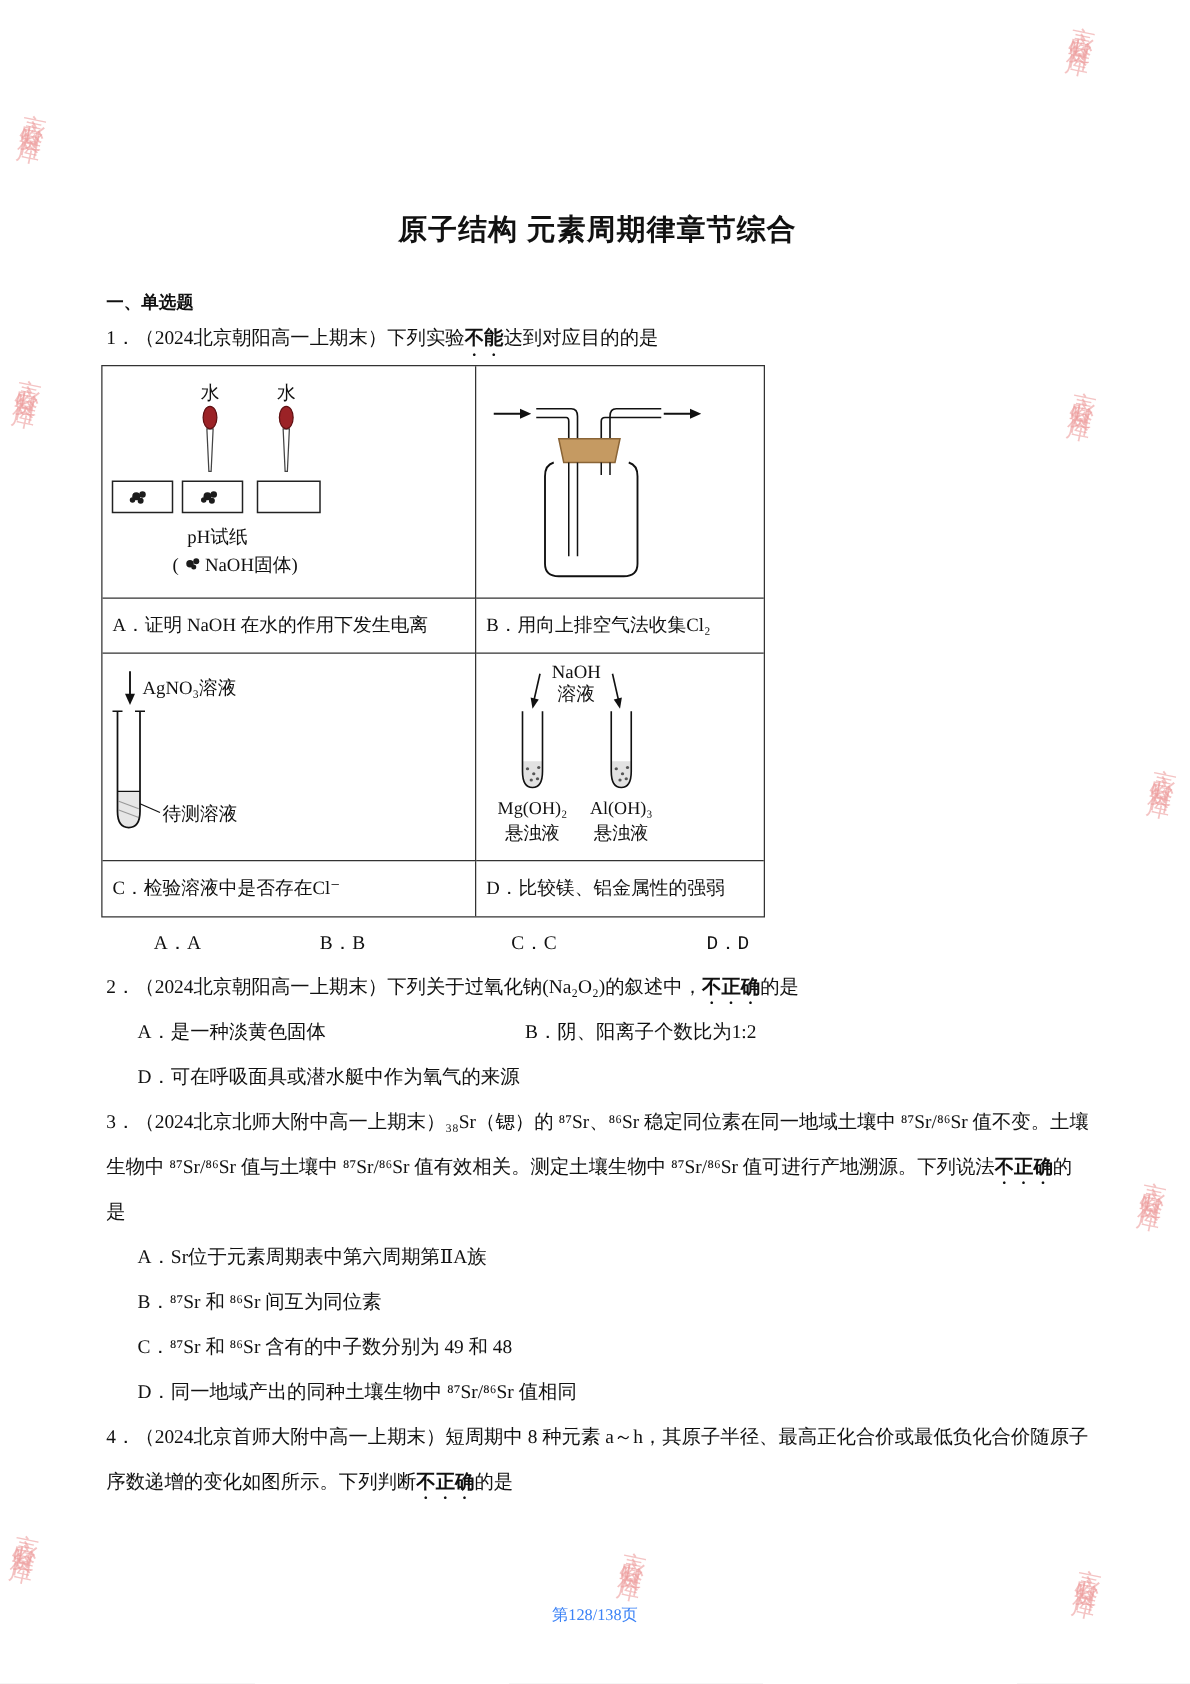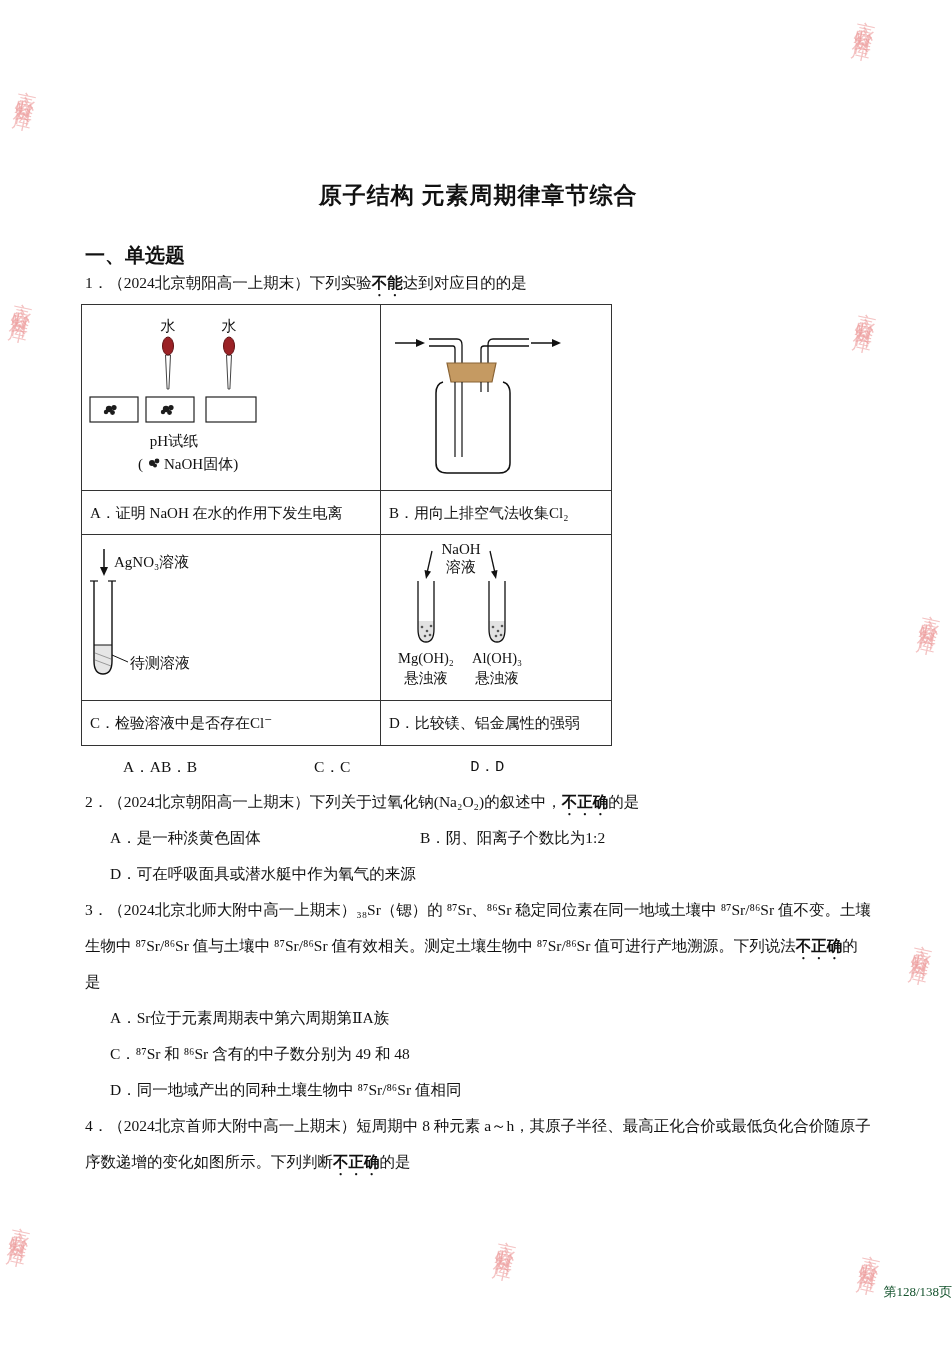--- a/index.html
+++ b/index.html
@@ -2,44 +2,44 @@
 <html><head>
 <meta charset="utf-8">
 <style>
   * { margin:0; padding:0; box-sizing:border-box; }
   html,body { background:#e9e9e9; }
   .page {
     width:952px; height:1347px; background:#ffffff; position:relative;
     overflow:hidden; margin:0 auto; color:#111;
     font-family:"Liberation Serif","DejaVu Serif",serif;
   }
-  .content { position:absolute; left:85px; top:180px; width:786px; z-index:2; }
+  .content { position:absolute; left:85px; top:168px; width:786px; z-index:2; }
   .title { font-size:23px; font-weight:bold; text-align:center; line-height:32px; margin-bottom:30px; letter-spacing:1px; }
-  .section { font-size:20px; font-weight:bold; line-height:26px; margin-bottom:2px; }
+  .section { font-size:14px; font-weight:bold; line-height:26px; margin-bottom:2px; }
   .stem { font-size:15.5px; line-height:26px; margin-bottom:4px; }
   .stem-loose { font-size:15.5px; line-height:36px; }
   .q1-table { width:531px; margin-left:-4px; border:1px solid #333; display:grid;
               grid-template-columns:299px 230px; grid-template-rows:186px 44px 166px 44px; background:#fff; }
   .q1-table .cell { position:relative; overflow:hidden; }
   .br { border-right:1px solid #333; }
   .bb { border-bottom:1px solid #333; }
   .cap { font-size:15px; display:flex; align-items:center; padding:4px 8px; line-height:20px; }
   .opt-row { font-size:15.5px; line-height:30px; margin-top:6px; display:flex; }
   .opt-row .o1 { margin-left:38px; }
-  .opt-row .o2 { }
+  .opt-row .o2 { margin-left:95px; }
   .opt-row .o3 { margin-left:117px; }
   .opt-row .o4 { margin-left:120px;font-family:Liberation Mono, monospace; }
   .q-options-2col { display:grid; grid-template-columns:310px auto; font-size:15.5px; line-height:36px; margin-left:25px; }
   .q-options-list { font-size:15.5px; line-height:36px; margin-left:25px; }
   .mt { margin-top:2px; }
   .emph {
     -webkit-text-emphasis:filled dot; -webkit-text-emphasis-position:under;
     text-emphasis:filled dot; text-emphasis-position:under right;font-weight:bold;
   }
-  .footer { position:absolute; left:0; right:0; top:1283px; text-align:right; font-size:13px; color:#14532d; z-index:2; }
+  .footer { position:absolute; left:0; right:0; top:1283px; text-align:center; font-size:13px; color:#3b82f6; z-index:2; }
   .wm {
     position:absolute; writing-mode:vertical-rl; transform:rotate(12deg);
     font-size:19px; letter-spacing:4px; color:rgba(238,158,158,0.62);
     z-index:1; font-family:"Liberation Sans","DejaVu Sans",sans-serif;
     pointer-events:none; white-space:nowrap; user-select:none;
   }
   svg { display:block; }
   svg text { font-family:"Liberation Serif","DejaVu Serif",serif; fill:#111; }
 </style>
 </head>
@@ -215,20 +215,21 @@
       <span>A．是一种淡黄色固体</span>
       <span>B．阴、阳离子个数比为1:2</span>
       <span>D．可在呼吸面具或潜水艇中作为氧气的来源</span>
     </div>
 
     <div class="stem-loose">
       <span>3．（2024北京北师大附中高一上期末）₃₈Sr（锶）的 ⁸⁷Sr、⁸⁶Sr 稳定同位素在同一地域土壤中 ⁸⁷Sr/⁸⁶Sr 值不变。土壤生物中 ⁸⁷Sr/⁸⁶Sr 值与土壤中 ⁸⁷Sr/⁸⁶Sr 值有效相关。测定土壤生物中 ⁸⁷Sr/⁸⁶Sr 值可进行产地溯源。下列说法</span><span class="emph">不正确</span><span>的是</span>
     </div>
     <div class="q-options-list">
       <div>A．Sr位于元素周期表中第六周期第ⅡA族</div>
+      <div>B．⁸⁷Sr 和 ⁸⁶Sr 间互为同位素</div>
       <div>C．⁸⁷Sr 和 ⁸⁶Sr 含有的中子数分别为 49 和 48</div>
       <div>D．同一地域产出的同种土壤生物中 ⁸⁷Sr/⁸⁶Sr 值相同</div>
     </div>
 
     <div class="stem-loose">
       <span>4．（2024北京首师大附中高一上期末）短周期中 8 种元素 a～h，其原子半径、最高正化合价或最低负化合价随原子序数递增的变化如图所示。下列判断</span><span class="emph">不正确</span><span>的是</span>
     </div>
 
   </div>
 

